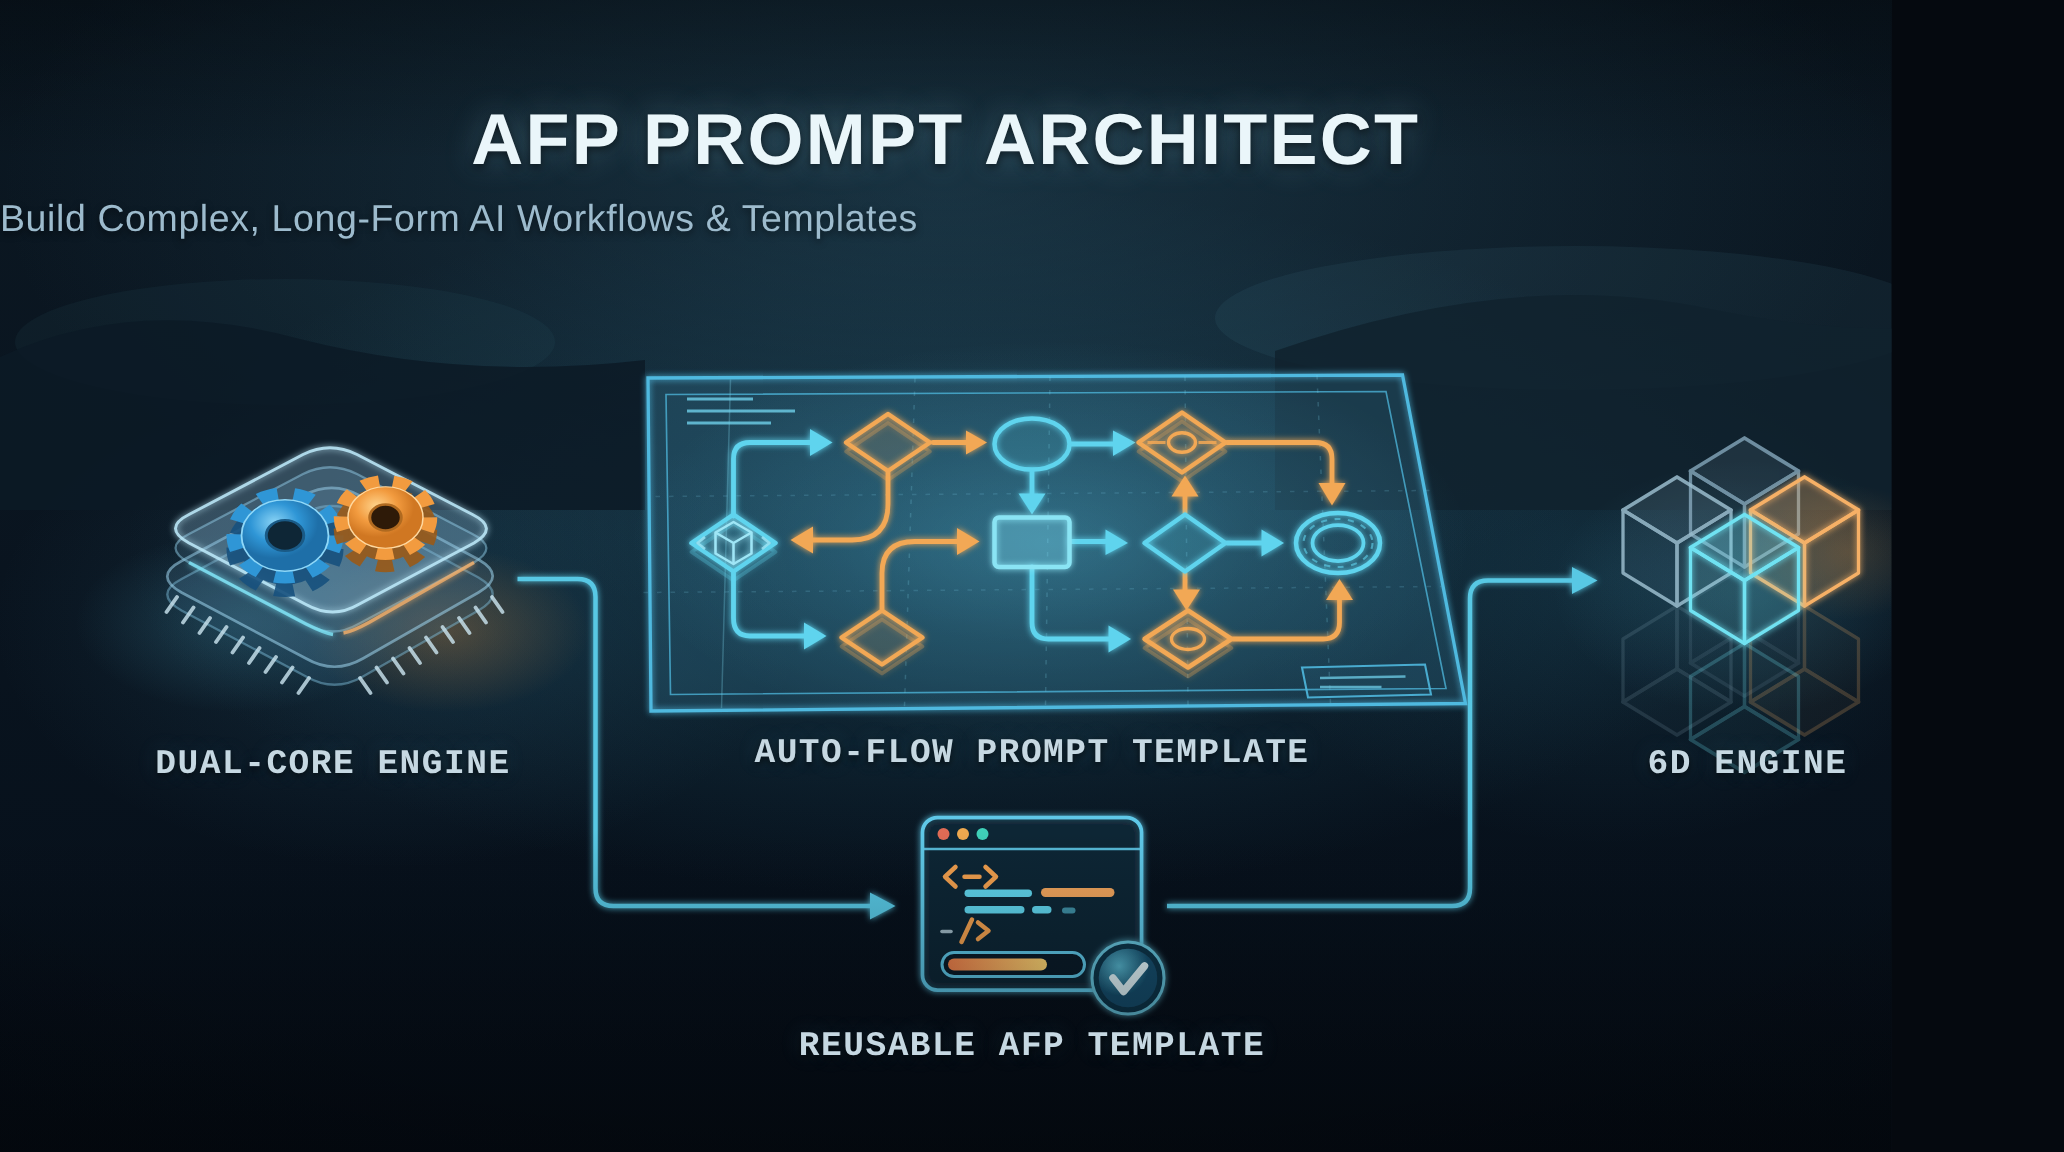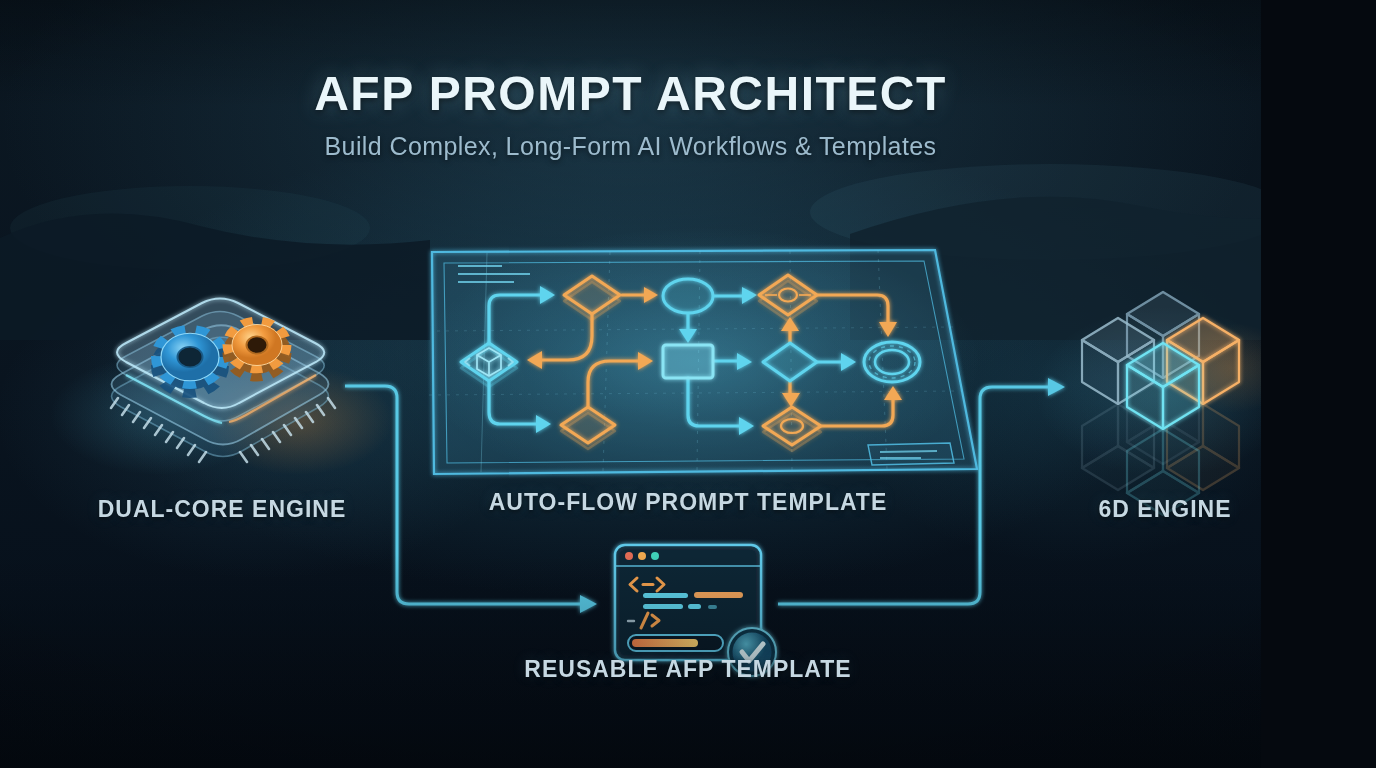--- a/index.html
+++ b/index.html
@@ -11,25 +11,25 @@
       radial-gradient(360px 220px at 21% 54%, rgba(70,150,185,.16), rgba(0,0,0,0) 75%),
       radial-gradient(330px 240px at 85% 50%, rgba(60,160,195,.15), rgba(0,0,0,0) 75%),
       linear-gradient(180deg,#0b1822 0%,#0a1520 40%,#07111c 78%,#060d16 100%);}
   .vignette{position:absolute;inset:0;pointer-events:none;
     background:
       linear-gradient(180deg, rgba(2,5,9,.35) 0%, rgba(0,0,0,0) 14%, rgba(0,0,0,0) 72%, rgba(2,5,9,.55) 100%),
       radial-gradient(ellipse 115% 95% at 50% 45%, rgba(0,0,0,0) 55%, rgba(1,4,8,.66) 100%);}
   svg{position:absolute;left:0;top:0;}
   .label{position:absolute;text-align:center;color:#C6D8E2;font-weight:600;
     font-size:23px;letter-spacing:1px;
-    text-shadow:0 2px 5px rgba(0,0,0,.65),0 0 14px rgba(120,200,230,.18);}
+    text-shadow:0 2px 5px rgba(0,0,0,.65),0 0 14px rgba(120,200,230,.18);font-family:Liberation Mono, monospace;}
   .title{position:absolute;left:0;right:0;top:66px;text-align:center;color:#EAF6FA;
     font-size:48px;font-weight:700;letter-spacing:1.5px;
     text-shadow:0 2px 6px rgba(0,0,0,.55),0 0 22px rgba(150,220,240,.30);}
-  .subtitle{position:absolute;left:0;right:0;top:132px;text-align:center;color:#9DBBCD;
+  .subtitle{position:absolute;left:0;right:0;top:132px;color:#9DBBCD;
     font-size:25px;font-weight:400;letter-spacing:.4px;text-shadow:0 2px 5px rgba(0,0,0,.5);}
 </style>
 </head>
 <body>
 
 <div id="canvas">
 
 <svg width="1376" height="768" viewBox="0 0 1376 768">
   <defs>
     <filter id="glow" x="-40%" y="-40%" width="180%" height="180%">
@@ -292,15 +292,15 @@
   </g>
 </svg>
 
 <div class="vignette"></div>
 
 <div class="title">AFP PROMPT ARCHITECT</div>
 <div class="subtitle">Build Complex, Long-Form AI Workflows &amp; Templates</div>
 <div class="label" style="left:22px;top:496px;width:400px;">DUAL-CORE ENGINE</div>
 <div class="label" style="left:488px;top:489px;width:400px;">AUTO-FLOW PROMPT TEMPLATE</div>
 <div class="label" style="left:965px;top:496px;width:400px;">6D ENGINE</div>
-<div class="label" style="left:488px;top:656px;width:400px;">REUSABLE AFP TEMPLATE</div>
+<div class="label" style="left:488px;top:684px;width:400px;">REUSABLE AFP TEMPLATE</div>
 
 </div>
 
 </body></html>

